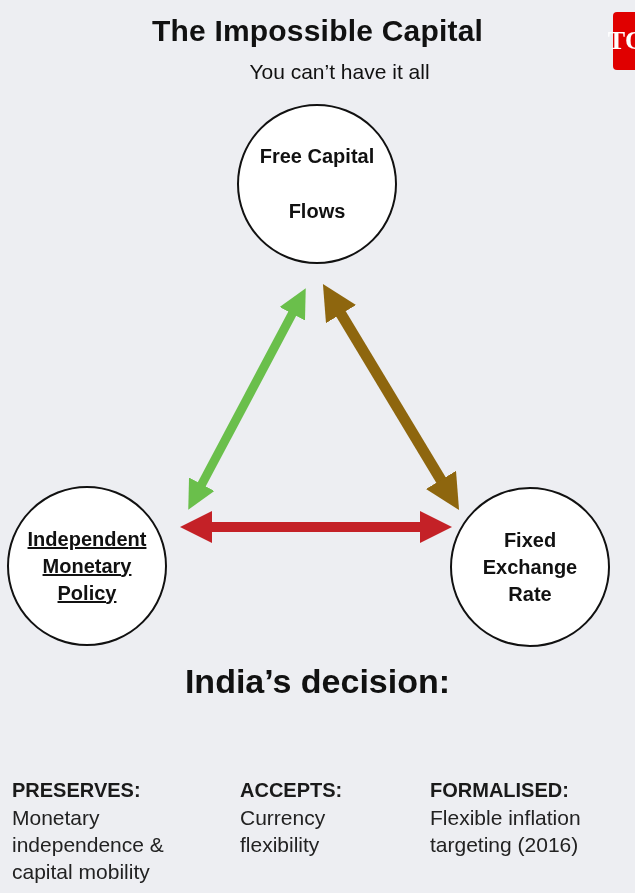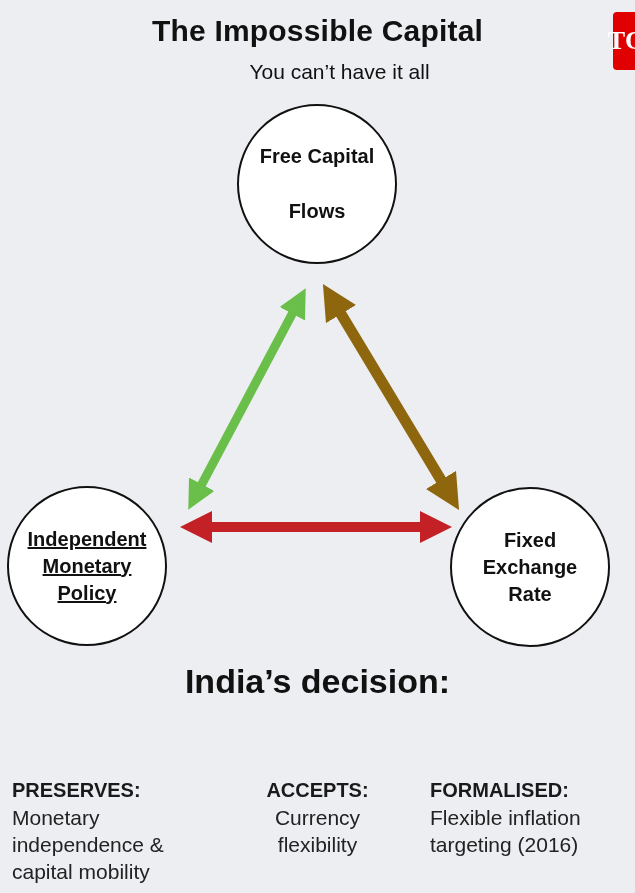--- a/index.html
+++ b/index.html
@@ -44,21 +44,21 @@
 
   .decision-heading {
     position: absolute; top: 654px; left: 0; width: 635px;
     text-align: center; font-size: 34px; font-weight: 800; color: #111; margin-top: 8px;
   }
 
   .column { position: absolute; top: 748px; margin-top: 29px; }
   .column .col-title { font-size: 20px; font-weight: 700; line-height: 27px; }
   .column .col-line  { font-size: 21px; font-weight: 400; line-height: 27px; color: #222; }
   .col-1 { left: 12px;  width: 220px; text-align: left; }
-  .col-2 { left: 240px; width: 155px; text-align: center; }
+  .col-2 { left: 240px; width: 155px; }
   .col-3 { left: 430px; width: 200px; text-align: left; }
 </style>
 </head>
 <body style="background: rgb(237, 238, 242);">
 
 <div class="page">
 
   <div class="title">The Impossible Capital</div>
   <div class="subtitle">You can’t have it all</div>
   <div class="toi-logo" style="background: rgb(224, 0, 0);">

